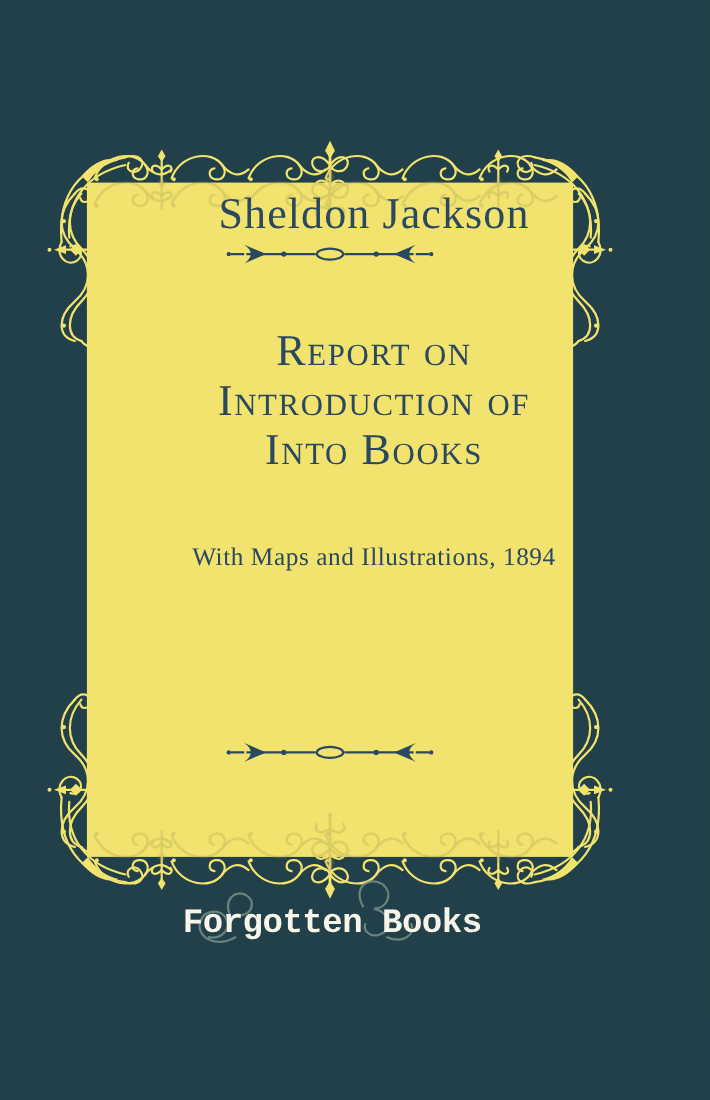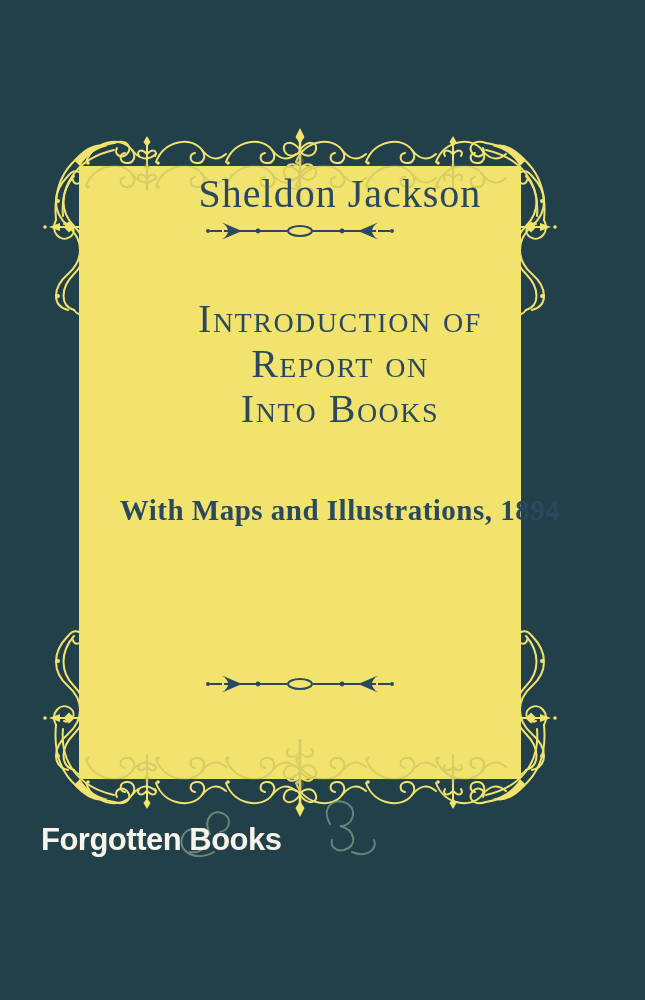--- a/index.html
+++ b/index.html
@@ -9,26 +9,26 @@
   html,body{margin:0;padding:0;}
   body{width:645px;height:1000px;background:var(--background);position:relative;
        font-family:"Liberation Serif", serif; overflow:hidden;}
   .panel{position:absolute;left:79px;top:166px;width:442px;height:613px;
          background:var(--panel);}
   .border-svg{position:absolute;left:0;top:0;width:645px;height:1000px;}
   .txt{position:absolute;left:0;width:600px;text-align:center;color:var(--ink);margin-left:40px;}
   .author{top:170px;font-size:40px;letter-spacing:1px;}
   .title{top:296px;font-size:40px;line-height:45px;font-variant:small-caps;
          letter-spacing:1.5px;}
-  .subtitle{top:494px;font-size:29px;font-weight:700;letter-spacing:.5px;}
+  .subtitle{top:494px;font-size:23px;font-weight:400;letter-spacing:.5px;}
   .divider{position:absolute;left:205px;}
   .d1{top:219px;} .d2{top:672px;}
-  .logo{position:absolute;left:0;top:822px;width:604px;
-        color:var(--logo-text);font-family:Liberation Sans, sans-serif;
-        font-weight:700;font-size:31px;letter-spacing:-0.5px;padding-left:41px;}
+  .logo{position:absolute;left:0;top:822px;width:604px;text-align:center;
+        color:var(--logo-text);font-family:Liberation Mono, monospace;
+        font-weight:700;font-size:31px;letter-spacing:-0.5px;}
 </style>
 </head>
 <body>
 
 <div class="panel"></div>
 
 <svg class="border-svg" viewBox="0 0 645 1000" aria-hidden="true">
   <defs>
     <g id="sw">
       <path d="M0,10 C8,-12 36,-16 46,-2 C51,5 47,12 40,11 C33,10 33,2 39,1" fill="none"></path>
@@ -139,22 +139,22 @@
     <path d="M-58,0 L-78,-8.5 C-70,-3 -70,3 -78,8.5 Z" stroke="none"></path>
     <path d="M58,0 L78,-8.5 C70,-3 70,3 78,8.5 Z" stroke="none"></path>
     <line x1="-78" y1="0" x2="-90" y2="0"></line>
     <line x1="78" y1="0" x2="90" y2="0"></line>
     <circle cx="-92" cy="0" r="2" stroke="none"></circle>
     <circle cx="92" cy="0" r="2" stroke="none"></circle>
   </g>
 </svg>
 
 <div class="txt title">
+  <div>Report on</div>
   <div>Introduction of</div>
-  <div>Report on</div>
   <div>Into Books</div>
 </div>
 
 <div class="txt subtitle">With Maps and Illustrations, 1894</div>
 
 <svg class="divider d2" viewBox="-95 -12 190 24" width="190" height="24" aria-hidden="true">
   <g stroke="var(--ink,#2a4961)" fill="var(--ink,#2a4961)" stroke-width="2">
     <line x1="-76" y1="0" x2="-13" y2="0"></line>
     <line x1="13" y1="0" x2="76" y2="0"></line>
     <ellipse cx="0" cy="0" rx="12" ry="5" fill="none"></ellipse>

